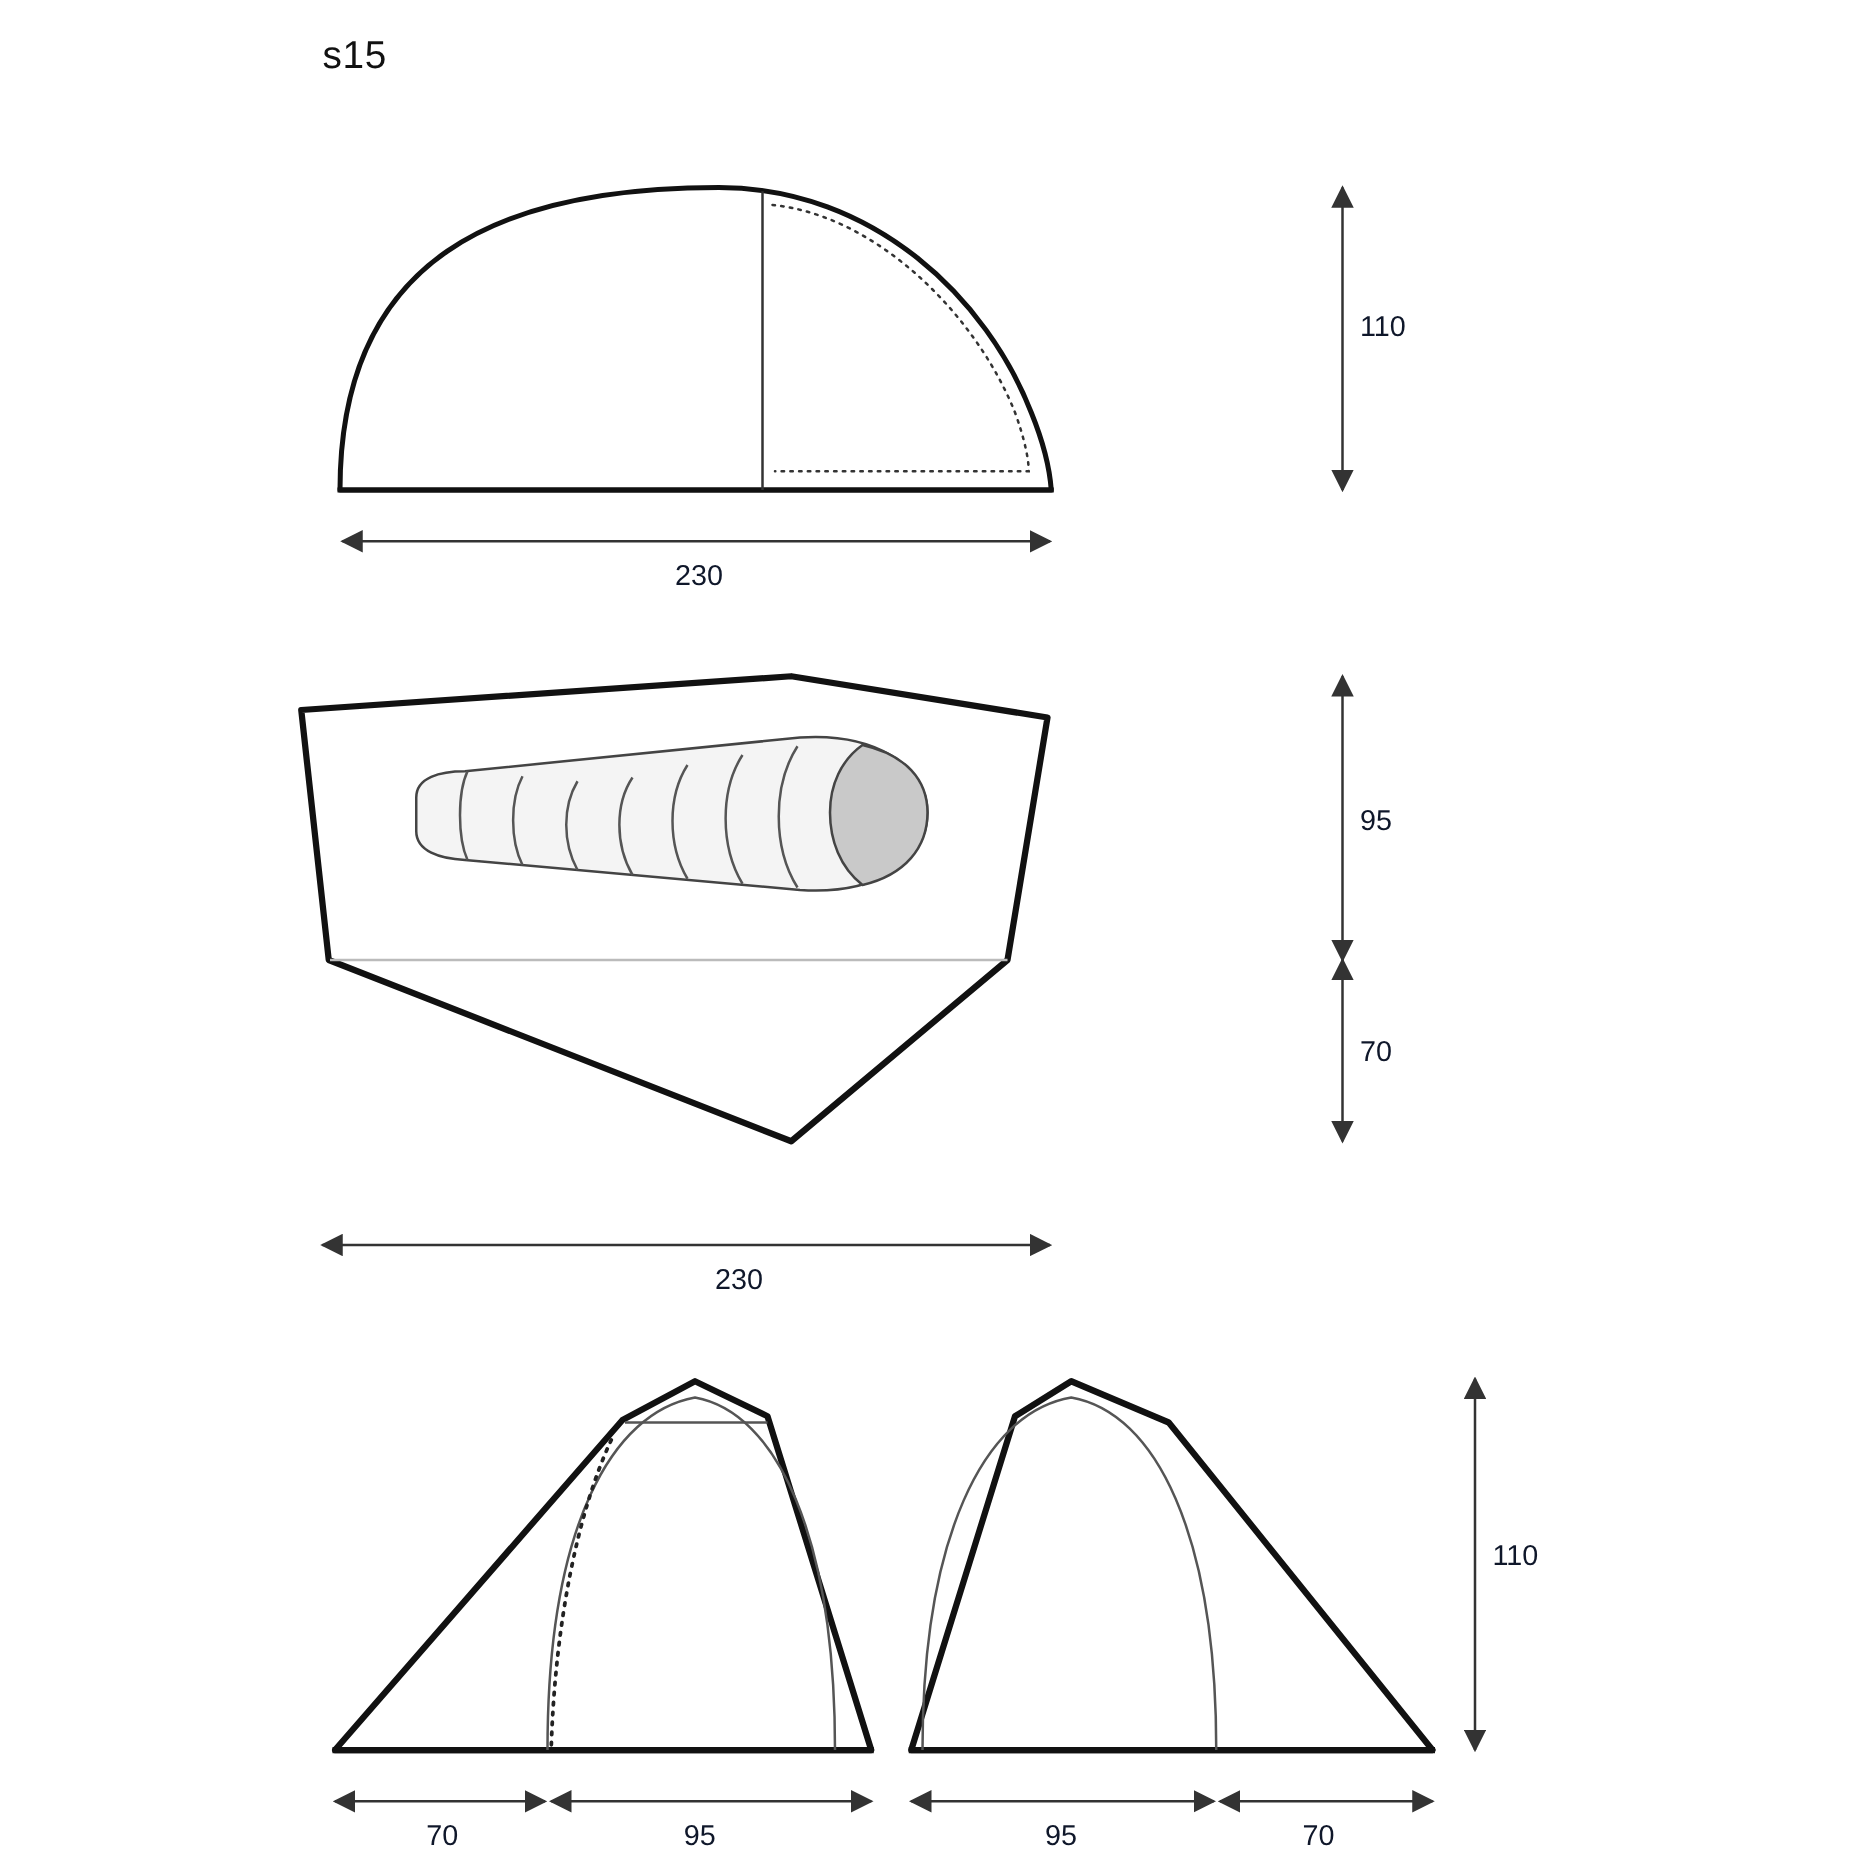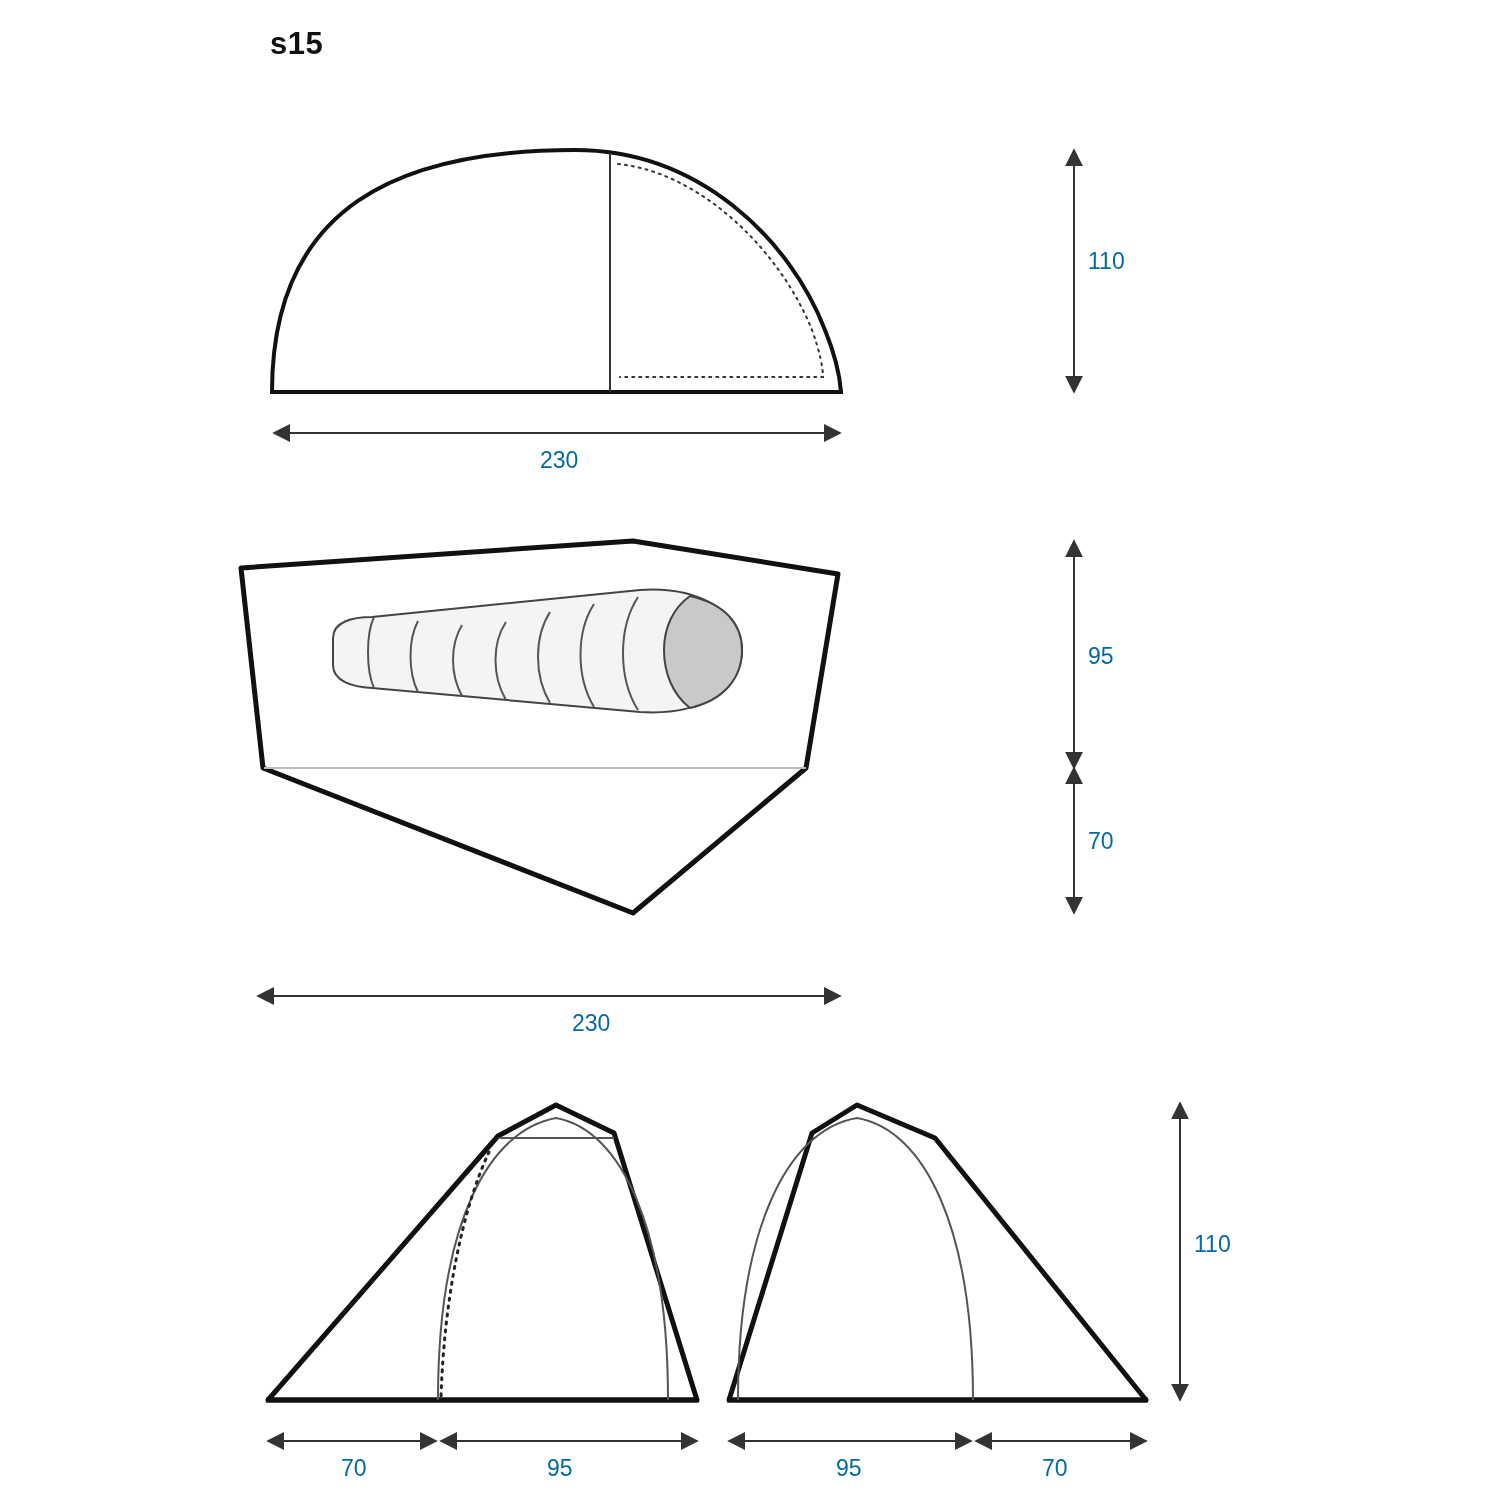--- a/index.html
+++ b/index.html
@@ -16,36 +16,35 @@
     width: 1500px;
     height: 1500px;
     background: #ffffff;
     overflow: hidden;
   }
   #title {
     position: absolute;
     left: 258px;
     top: 26px;
     font-size: 31px;
-    font-weight: bold;
+    font-weight: normal;
     letter-spacing: 0.5px;
     color: #111111;
-    margin-left: 12px;
   }
   svg.diagram {
     position: absolute;
     left: 0;
     top: 0;
     width: 1500px;
     height: 1500px;
   }
   .dim-label {
     position: absolute;
     font-size: 23px;
-    color: #0369a1;
+    color: #0f172a;
     white-space: nowrap;
   }
 </style>
 </head>
 <body>
 
 <div id="page">
 
   <div id="title">s15</div>
 

